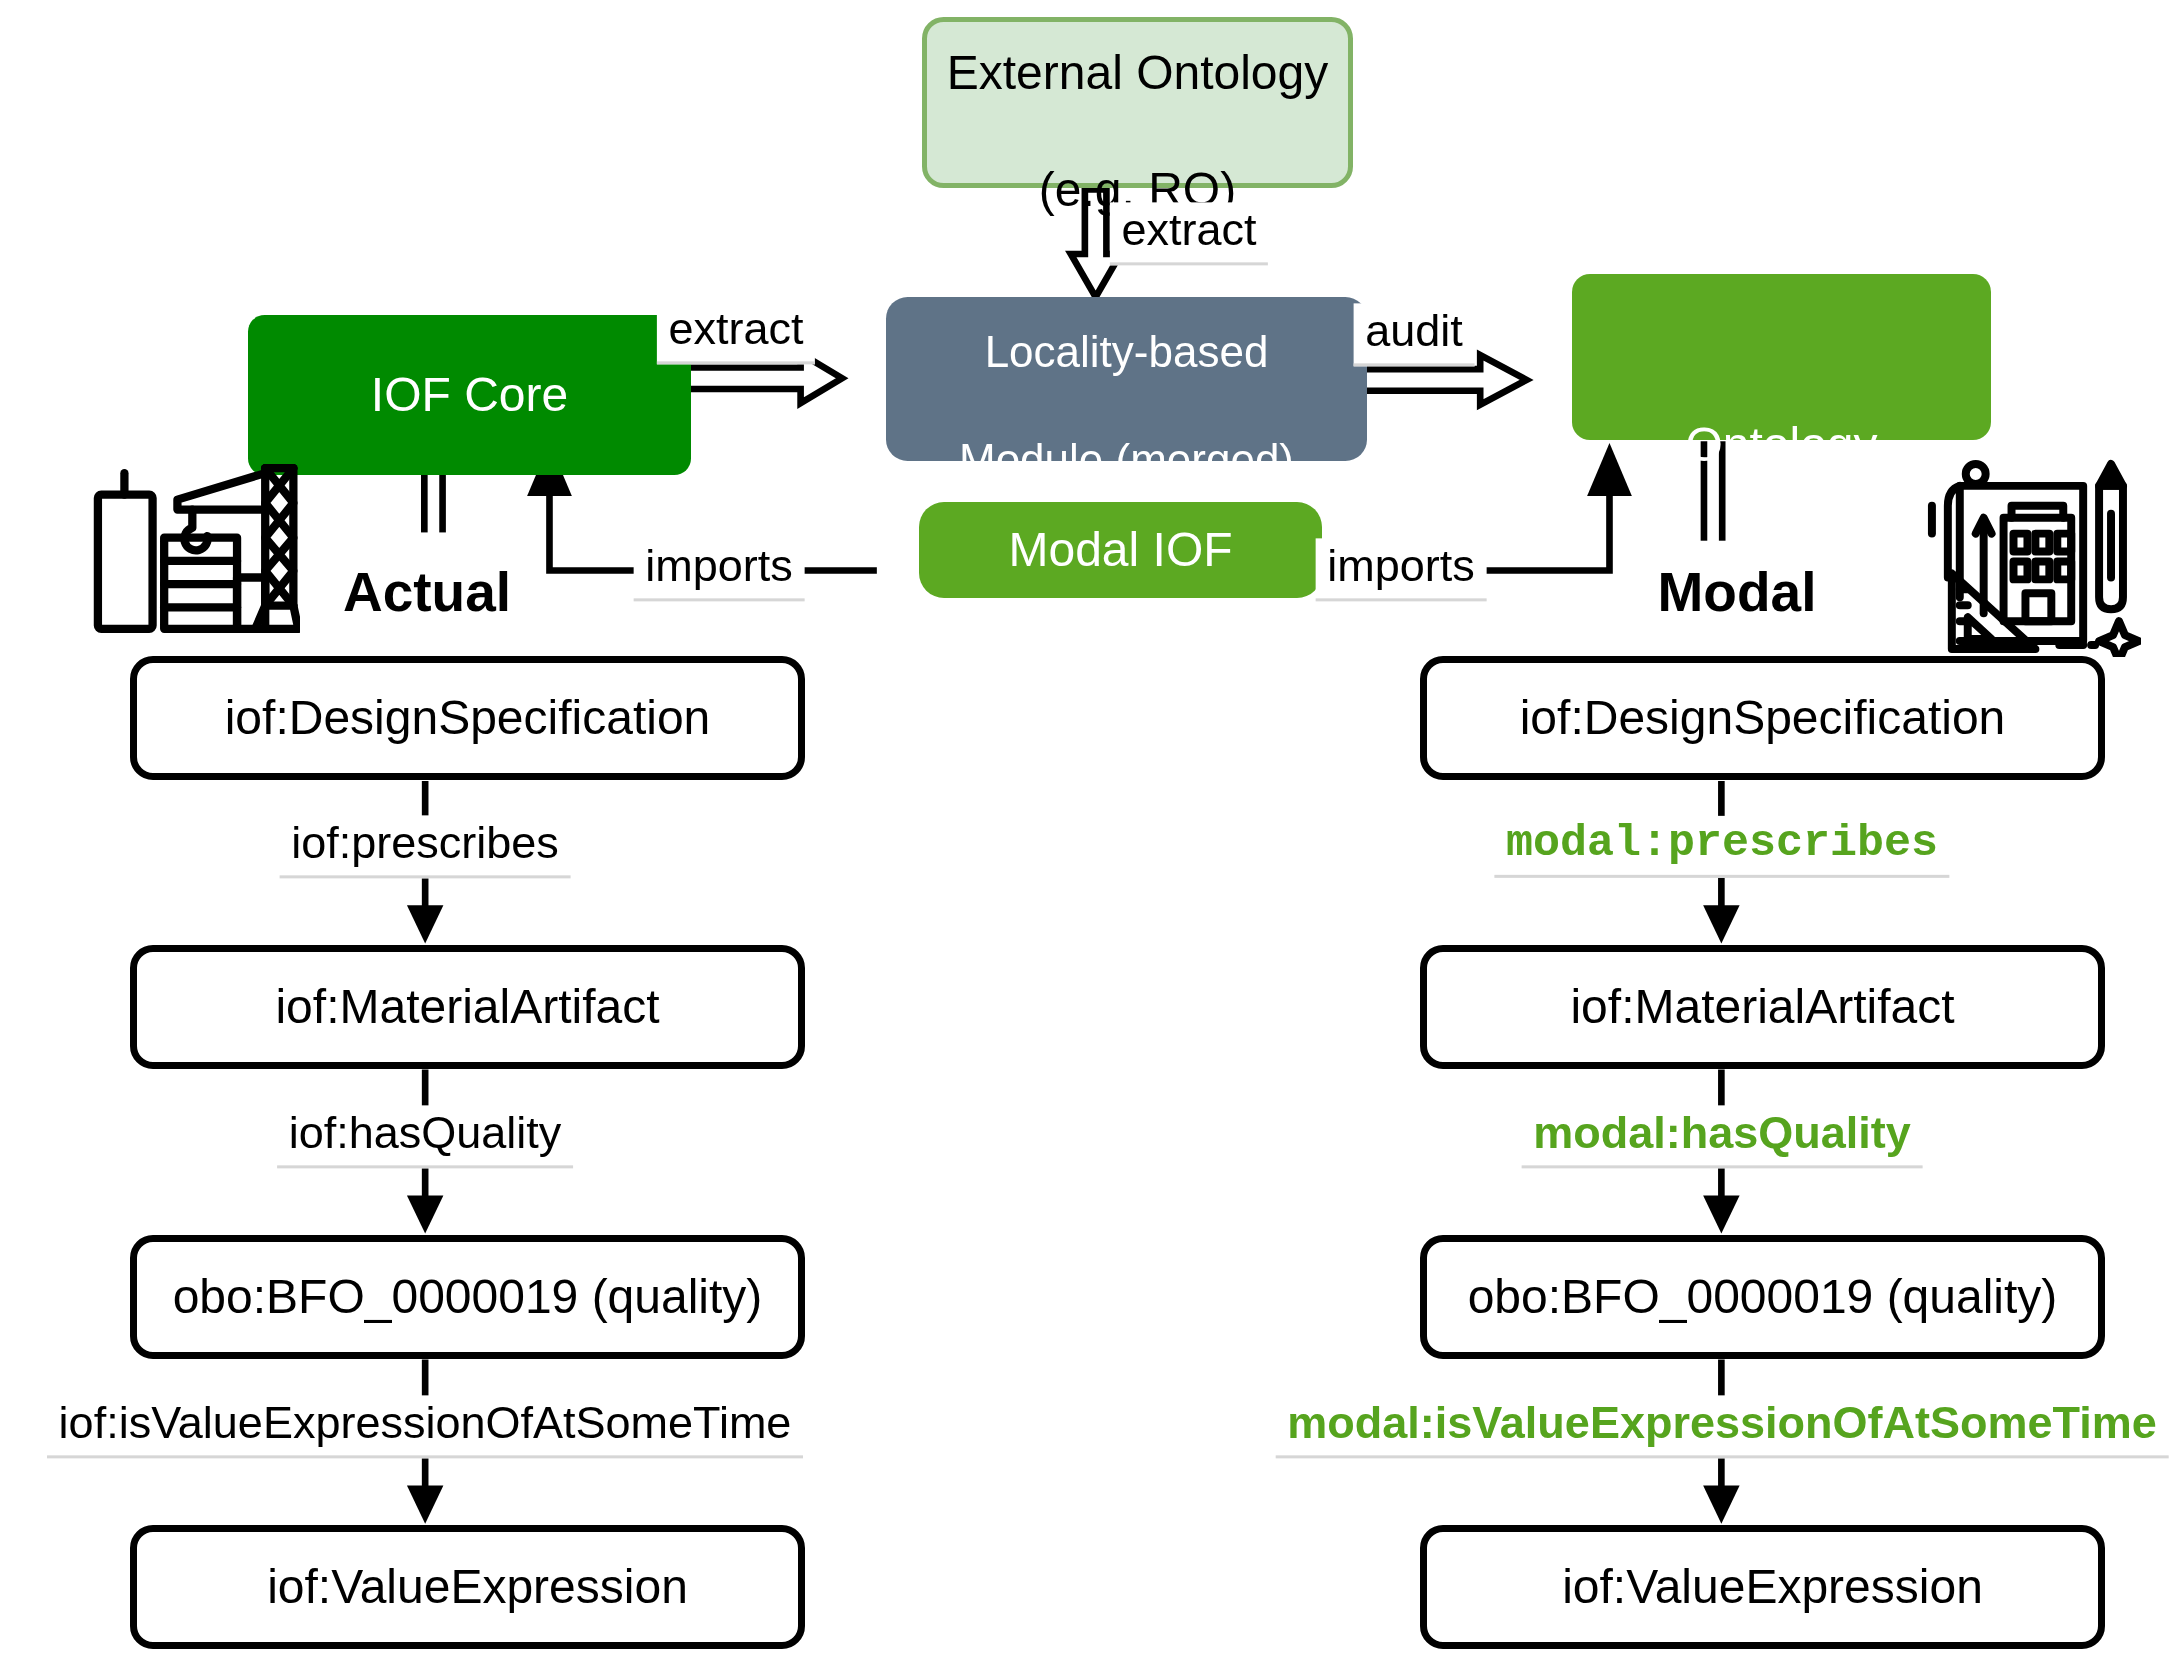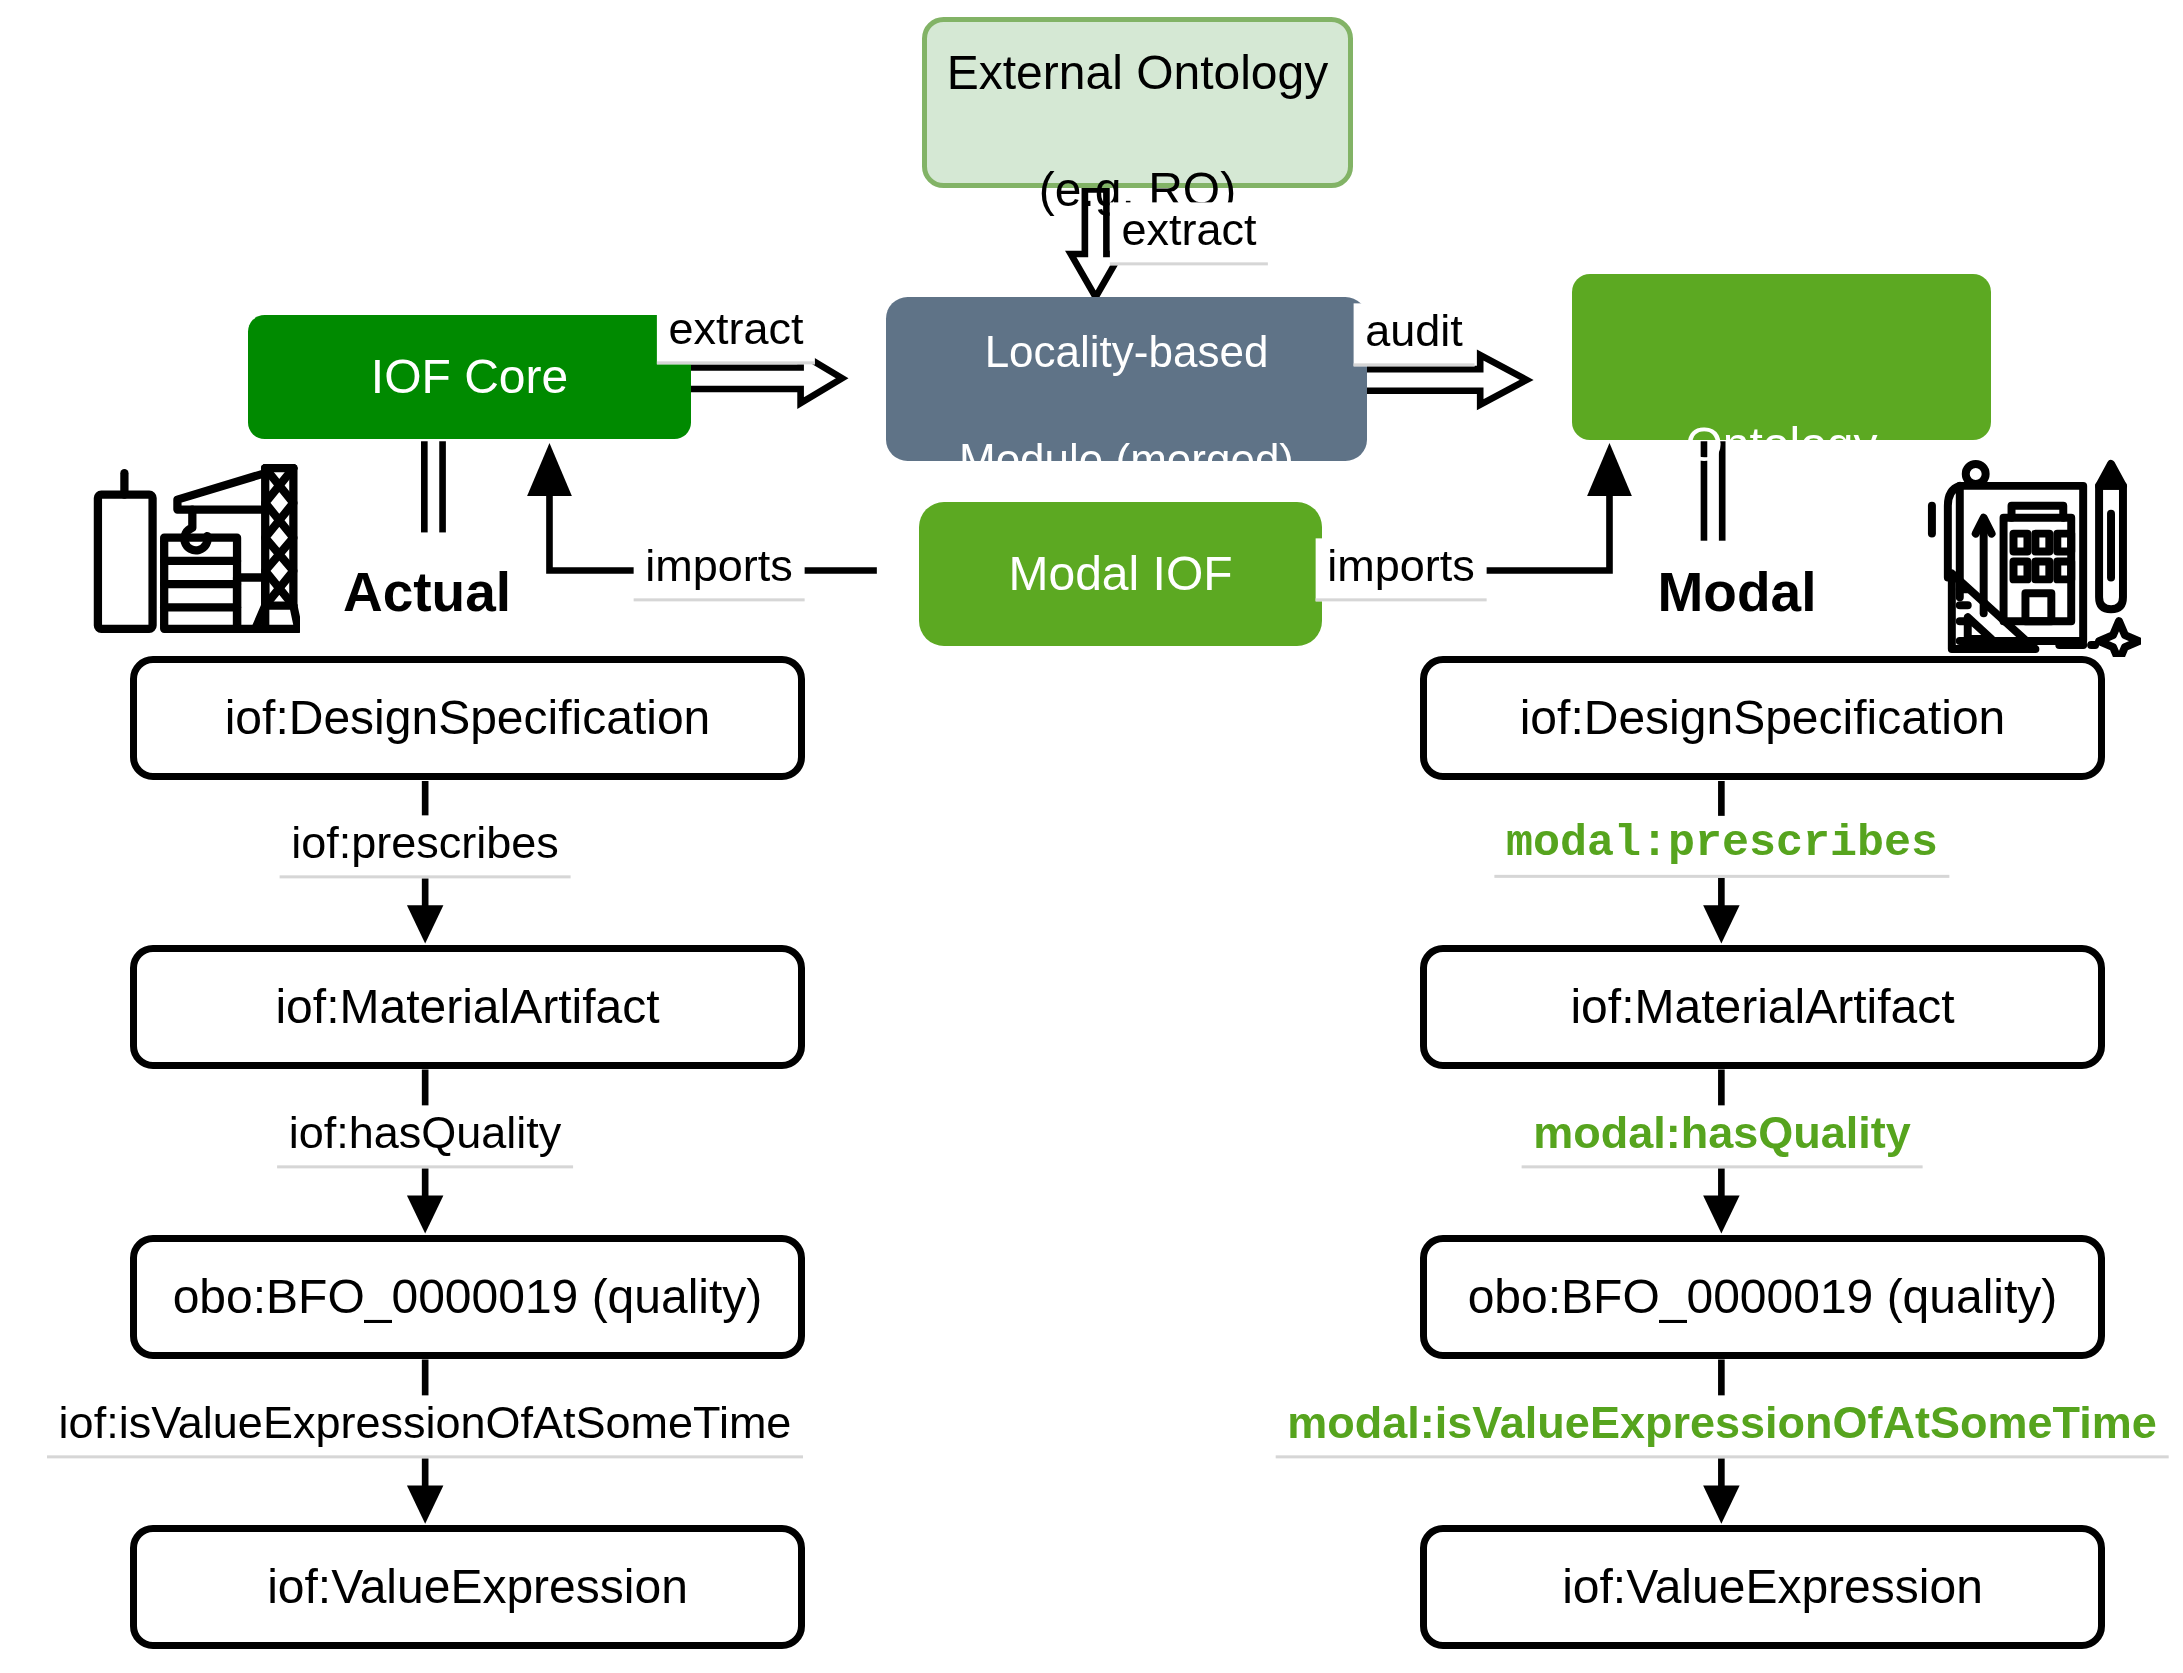--- a/index.html
+++ b/index.html
@@ -119,35 +119,35 @@
       <line x1="2077" y1="1640" x2="2077" y2="1802" stroke="#000" stroke-width="8"></line>
       <path d="M2077 1838 L2099 1792 L2055 1792 Z" fill="#000"></path>
     </g>
   </svg>
 
   <div class="node node-external" style="left:880px;top:16.6px;width:431px;height:171px;"><span>
     <span>External Ontology</span><br>
     <span>(e.g. RO)</span></span>
   </div>
 
-  <div class="node node-darkgreen" style="left:206px;top:315px;width:443px;height:124px;">
+  <div class="node node-darkgreen" style="left:206px;top:315px;width:443px;height:160px;">
     <span>IOF Core</span>
   </div>
 
   <div class="node node-slate" style="left:844px;top:297px;width:481px;height:164px;"><span>
     <span>Locality-based</span><br>
     <span>Module (merged)</span></span>
   </div>
 
   <div class="node node-green" style="left:1530px;top:274px;width:419px;height:166px;"><span>
     <br>
     <span>Ontology</span></span>
   </div>
 
-  <div class="node node-green" style="left:877px;top:502px;width:403px;height:144px;border-radius:25px;">
+  <div class="node node-green" style="left:877px;top:502px;width:403px;height:96px;border-radius:25px;">
     <span>Modal IOF</span>
   </div>
 
   <div class="edge-label" style="left:736px;top:333px;">extract</div>
   <div class="edge-label" style="left:1189px;top:234px;">extract</div>
   <div class="edge-label" style="left:1414px;top:335px;">audit</div>
   <div class="edge-label" style="left:719px;top:570px;">imports</div>
   <div class="edge-label" style="left:1401px;top:570px;">imports</div>
 
   <div class="world-label" style="left:427px;top:592px;">Actual</div>

